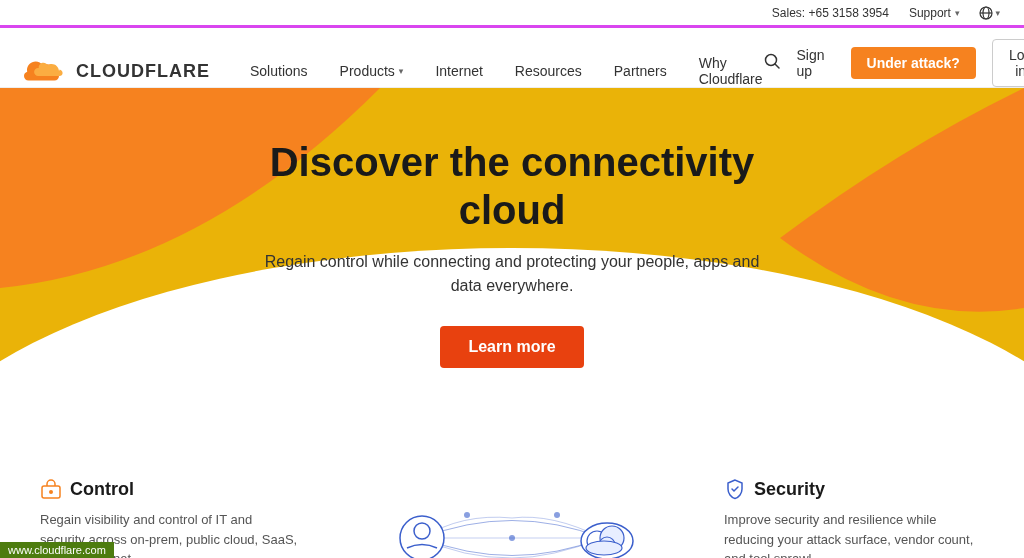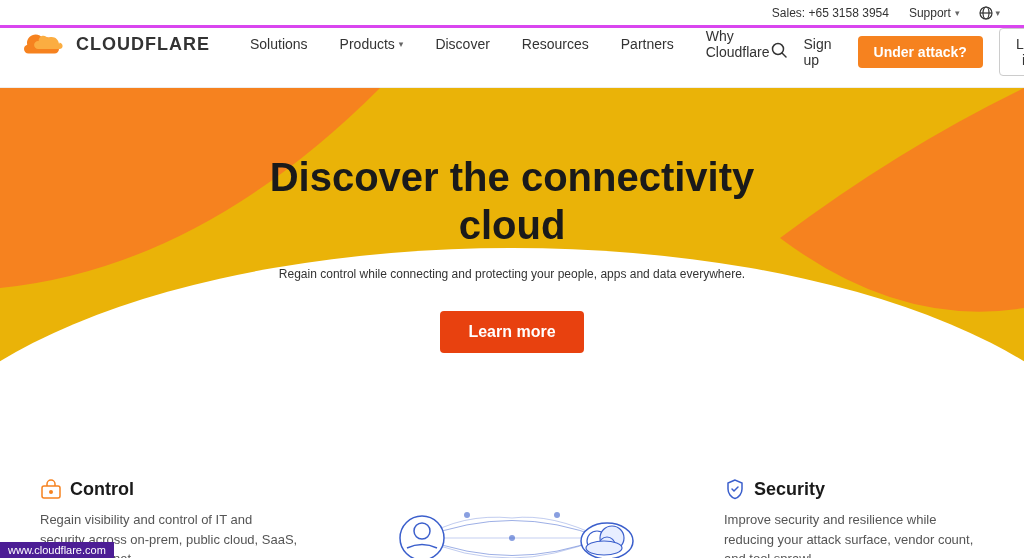--- a/index.html
+++ b/index.html
@@ -11,21 +11,21 @@
       padding: 4px 24px; font-size: 12px; color: #333; border-bottom: 3px solid #d946ef;
       height: 28px; gap: 20px;
     }
     .top-bar-sales { font-size: 12px; color: #333; }
     .top-bar-support { display: flex; align-items: center; gap: 4px; cursor: pointer; font-size: 12px; color: #333; }
     .top-bar-globe { display: flex; align-items: center; gap: 2px; cursor: pointer; font-size: 12px; color: #333; }
     .chevron { font-size: 9px; color: #666; }
 
     
     .nav {
-      display: flex; align-items: flex-start; padding: 0 24px; height: 60px;
+      display: flex; align-items: flex-end; padding: 0 24px; height: 60px;
       border-bottom: 1px solid #eee; background: #fff;
     }
     .logo { display: flex; align-items: center; gap: 8px; margin-right: 40px; }
     .logo-icon { width: 44px; height: 32px; }
     .logo-text { font-size: 18px; font-weight: 700; color: #333; letter-spacing: 1px; }
     .nav-links { display: flex; align-items: center; gap: 32px; flex: 1; }
     .nav-link { font-size: 14px; color: #333; cursor: pointer; text-decoration: none; display: flex; align-items: center; gap: 4px; }
     .nav-actions { display: flex; align-items: center; gap: 16px; }
     .nav-search { cursor: pointer; color: #333; font-size: 16px; }
     .nav-signup { font-size: 14px; color: #333; cursor: pointer; text-decoration: none; }
@@ -41,21 +41,21 @@
     .hero-svg {
       position: absolute; top: 0; left: 0; width: 100%; height: 100%;
     }
 
     
     .hero-content {
       position: absolute; top: 50%; left: 50%; transform: translate(-50%, -50%);
       text-align: center; z-index: 10; width: 500px; margin-top: -20px;
     }
     .hero-title { font-size: 40px; font-weight: 700; color: #1a1a1a; line-height: 1.2; margin-bottom: 16px; }
-    .hero-subtitle { font-size: 12px; color: #333; line-height: 1.5; margin-bottom: 28px; }
+    .hero-subtitle { font-size: 16px; color: #333; line-height: 1.5; margin-bottom: 28px; }
     .hero-btn {
       background: #e8410f; color: #fff; border: none; padding: 12px 28px;
       border-radius: 4px; font-size: 16px; font-weight: 600; cursor: pointer;
     }
 
     
     .cards-section {
       display: flex; padding: 0 40px; padding-top: 20px; gap: 0;
       background: #fff; height: 130px; align-items: flex-start; justify-content: space-between;
     }
@@ -67,21 +67,21 @@
 
     
     .diagram-area {
       flex: 1; display: flex; flex-direction: column; align-items: center; justify-content: flex-start;
       padding-top: 0; position: relative; max-width: 400px;
     }
     .diagram-svg { width: 320px; height: 120px; }
 
     
     .status-bar {
-      position: fixed; bottom: 0; left: 0; background: #4c1d95; color: #fff;
+      position: fixed; bottom: 0; left: 0; background: #4d7c0f; color: #fff;
       font-size: 11px; padding: 2px 8px; z-index: 100;
     }
   </style>
 </head>
 <body>
 
 <div class="top-bar">
   <span class="top-bar-sales">Sales: +65 3158 3954</span>
   <span class="top-bar-support">
     <span>Support</span>
@@ -107,21 +107,21 @@
   </div>
   <div class="nav-links">
     <a class="nav-link">
       <span>Solutions</span>
     </a>
     <a class="nav-link">
       <span>Products</span>
       <span class="chevron">▾</span>
     </a>
     <a class="nav-link">
-      <span>Discover</span>
+      <span>Internet</span>
     </a>
     <a class="nav-link">
       <span>Resources</span>
     </a>
     <a class="nav-link">
       <span>Partners</span>
     </a>
     <a class="nav-link">
       <span>Why Cloudflare</span>
     </a>

